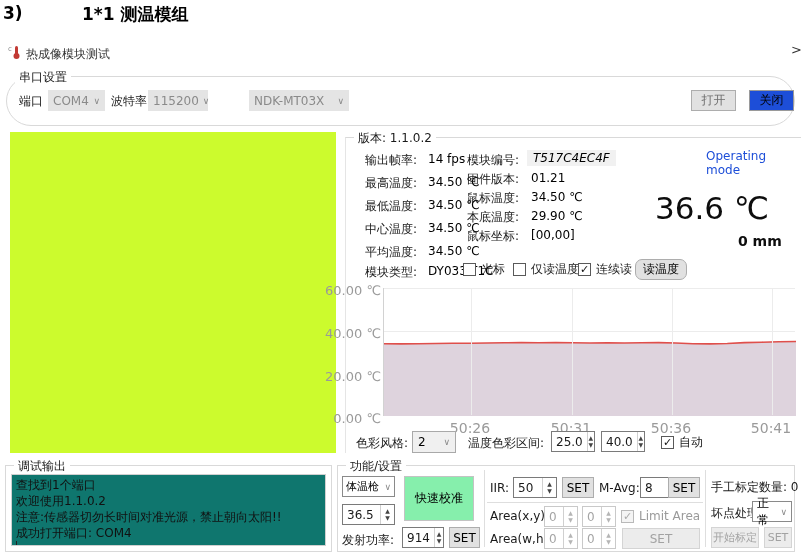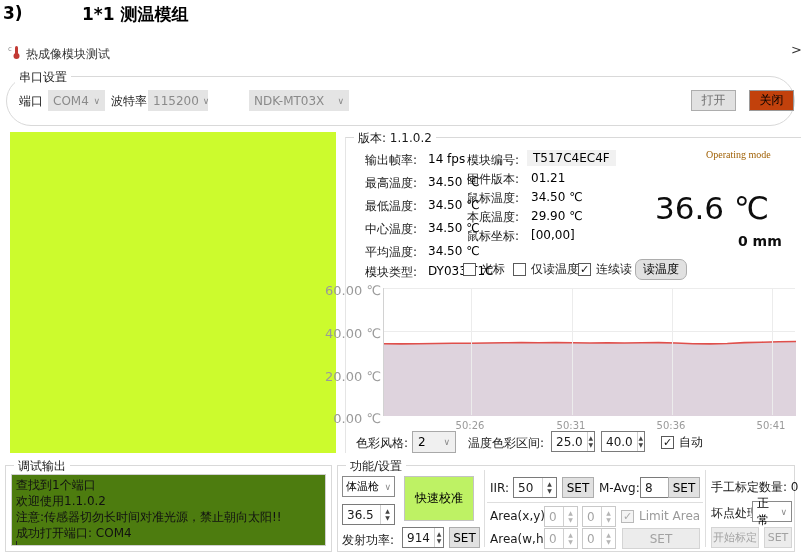--- a/index.html
+++ b/index.html
@@ -30,21 +30,21 @@
   .spin.dis .sval { color:#a5a5a5; }
   .spin.dis .sbtns { color:#b5b5b5; }
   
   .cbrow { display:inline-flex; align-items:center; gap:5px; }
   .cb { width:13px; height:13px; border:1px solid #595959; background:#fff; display:inline-flex; align-items:center; justify-content:center; font-size:11px; color:#111; line-height:1; }
   .cb .mark { visibility:hidden; }
   .cb.on .mark { visibility:visible; }
   .cb.dis { border-color:#b9b9b9; background:#f4f4f4; color:#a9a9a9; }
   
   .ytick { position:absolute; right:0; font-size:13px; color:#9a9a9a; white-space:nowrap; }
-  .xtick { position:absolute; font-size:10px; color:#9a9a9a; white-space:nowrap; transform:translateX(-50%); }
+  .xtick { position:absolute; font-size:14px; color:#9a9a9a; white-space:nowrap; transform:translateX(-50%); }
   .hgrid { position:absolute; left:0; right:0; height:1px; background:#ececec; }
   .vgrid { position:absolute; top:0; bottom:0; width:1px; background:#ececec; }
   .divider-v { position:absolute; width:1px; background:#dedede; }
   .divider-h { position:absolute; height:1px; background:#dedede; }
   .debug-line { font-size:12px; line-height:16px; color:#111; white-space:nowrap; }
   .caret { display:inline-block; width:1px; height:13px; background:#222; }
 </style>
 </head>
 <body>
 
@@ -74,21 +74,21 @@
     <div class="abs sel gray" style="left:141px; top:13px; width:60px;">
       <span>115200</span>
         <span class="chev">∨</span>
     </div>
     <span class="abs lbl" style="left:214px; top:16px;margin-top:44px;">模块</span>
     <div class="abs sel gray" style="left:242px; top:13px; width:100px;">
       <span>NDK-MT03X</span>
         <span class="chev">∨</span>
     </div>
     <div class="abs btn" style="left:684px; top:13px; width:45px; height:21px; color:#6e6e6e;">打开</div>
-    <div class="abs btn" style="left:742px; top:13px; width:45px; height:21px; background:#c2410c; border-color:#9a9a9a;">关闭</div>
+    <div class="abs btn" style="left:742px; top:13px; width:45px; height:21px; background:#1d4ed8; border-color:#9a9a9a;">关闭</div>
   </div>
 
   <div class="abs" style="left: 10px; top: 132px; width: 326px; height: 321px; background: rgb(204, 251, 45);" id="thermal-display"></div>
 
   <div class="group" style="left:345px; top:137px; width:457px; height:316px; border-bottom:none; border-left-color:#e5e5e5; border-right-color:#e5e5e5;">
     <span class="group-title">版本: 1.1.0.2</span>
   </div>
 
   <div>
     <span class="abs lbl" style="left:365px; top:152px;">输出帧率:</span>
@@ -100,32 +100,32 @@
     <span class="abs lbl" style="left:365px; top:221px;">中心温度:</span>
     <span class="abs val" style="left:428px; top:221px;">34.50 ℃</span>
     <span class="abs lbl" style="left:365px; top:244px;">平均温度:</span>
     <span class="abs val" style="left:428px; top:244px;">34.50 ℃</span>
     <span class="abs lbl" style="left:365px; top:264px;">模块类型:</span>
     <span class="abs val" style="left:428px; top:264px;">DY033-T1C</span>
   </div>
 
   <div>
     <span class="abs lbl" style="left:467px; top:152px;">模块编号:</span>
-    <span class="abs val chip" style="left:527px; top:150px;">T517C4EC4F</span>
+    <span class="abs val chip" style="left:527px; top:150px;font-style:italic;">T517C4EC4F</span>
     <span class="abs lbl" style="left:467px; top:171px;">固件版本:</span>
     <span class="abs val" style="left:531px; top:171px;">01.21</span>
     <span class="abs lbl" style="left:467px; top:190px;">鼠标温度:</span>
     <span class="abs val" style="left:531px; top:190px;">34.50 ℃</span>
     <span class="abs lbl" style="left:467px; top:209px;">本底温度:</span>
     <span class="abs val" style="left:531px; top:209px;">29.90 ℃</span>
     <span class="abs lbl" style="left:467px; top:228px;">鼠标坐标:</span>
     <span class="abs val" style="left:531px; top:228px;">[00,00]</span>
   </div>
 
-  <span class="abs" style="left:706px; top:149px; font-size:10px; color:#a16207;font-family:Liberation Serif, serif;">Operating mode</span>
+  <span class="abs" style="left:706px; top:149px; font-size:12px; color:#1d4ed8;">Operating mode</span>
   <span class="abs" style="left:655px; top:190px; font-size:31px; color:#0d0d0d;">36.6 ℃</span>
   <span class="abs" style="left:738px; top:233px; font-size:14px; font-weight:bold; color:#0d0d0d;">0 mm</span>
 
   <div class="abs cbrow" style="left:463px; top:261px;">
     <span class="cb">
         <span class="mark">✓</span>
       </span>
     <span class="lbl">光标</span>
   </div>
   <div class="abs cbrow" style="left:513px; top:261px;">
@@ -188,21 +188,21 @@
   </div>
   <div class="abs cbrow" style="left:661px; top:434px;">
     <span class="cb on">
         <span class="mark">✓</span>
       </span>
     <span class="lbl">自动</span>
   </div>
 
   <div class="group" style="left:5px; top:465px; width:327px; height:87px;">
     <span class="group-title">调试输出</span>
-    <div class="abs" style="left:5px; top:8px; right:5px; bottom:5px; background:#4d7c0f; border:1px solid #d0d0d0; padding:2px 4px; overflow:hidden;">
+    <div class="abs" style="left:5px; top:8px; right:5px; bottom:5px; background:#0f766e; border:1px solid #d0d0d0; padding:2px 4px; overflow:hidden;">
       <div class="debug-line">查找到1个端口</div>
       <div class="debug-line">欢迎使用1.1.0.2</div>
       <div class="debug-line">注意:传感器切勿长时间对准光源，禁止朝向太阳!!</div>
       <div class="debug-line">成功打开端口: COM4</div>
       <div class="debug-line"><span class="caret"></span></div>
     </div>
   </div>
 
   <div class="group" style="left:337px; top:465px; width:458px; height:87px;">
     <span class="group-title">功能/设置</span>
@@ -211,21 +211,21 @@
       <span>体温枪</span>
         <span class="chev">∨</span>
     </div>
     <div class="abs spin" style="left:4px; top:38px; width:53px;">
       <span class="sval">36.5</span>
       <span class="sbtns">
           <span>▲</span>
           <span>▼</span>
         </span>
     </div>
-    <div class="abs btn" style="left:66px; top:10px; width:70px; height:45px; background:#bef264; border-color:#c3c3c3;">快速校准</div>
+    <div class="abs btn" style="left:66px; top:10px; width:70px; height:45px; background:#86efac; border-color:#c3c3c3;">快速校准</div>
     <span class="abs lbl" style="left:4px; top:66px;">发射功率:</span>
     <div class="abs spin" style="left:64px; top:61px; width:42px;">
       <span class="sval">914</span>
       <span class="sbtns">
           <span>▲</span>
           <span>▼</span>
         </span>
     </div>
     <div class="abs btn" style="left:111px; top:61px; width:31px; height:21px;">SET</div>
 

